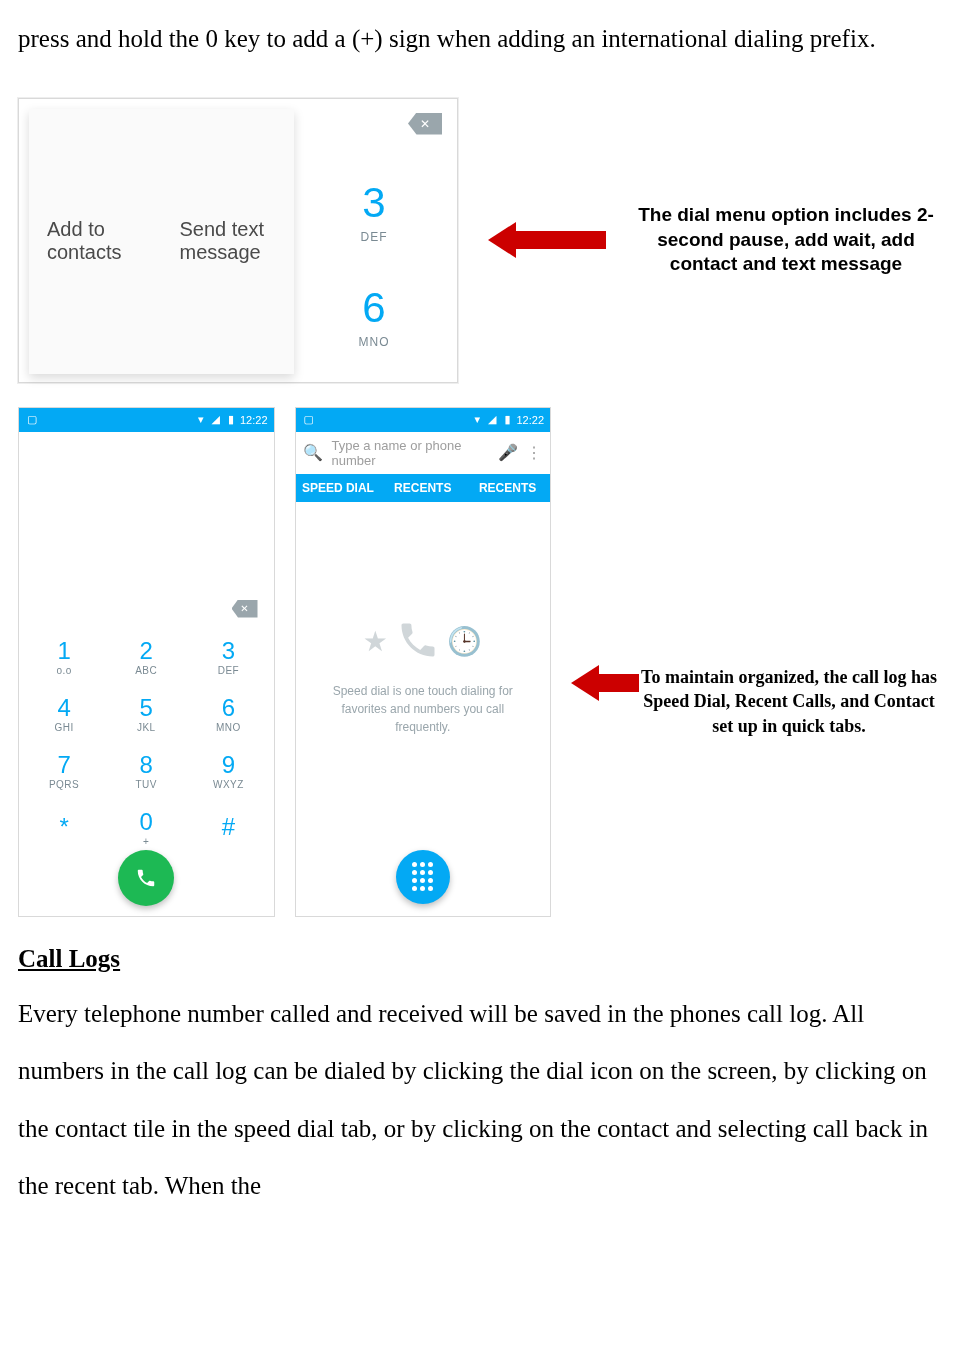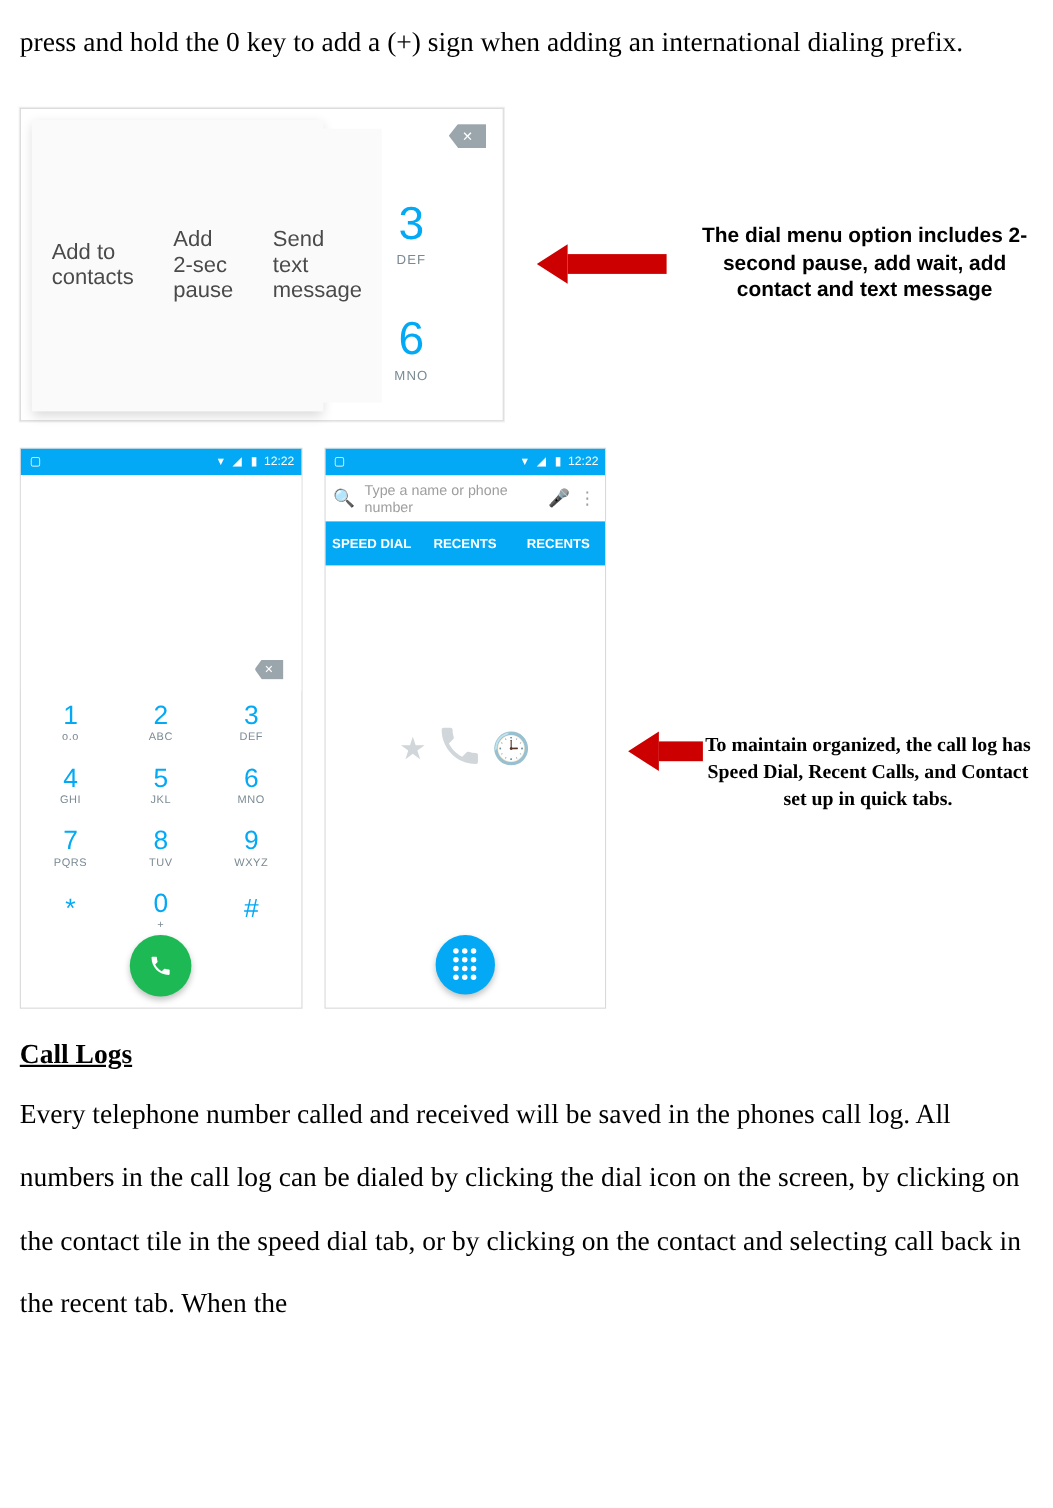--- a/index.html
+++ b/index.html
@@ -166,21 +166,21 @@
     height:42px;
     display:flex; align-items:center;
     padding:0 8px;
     gap:8px;
     font-family:Arial,sans-serif;
     color:#9e9e9e;
   }
   .search-row .sicon { color:#9e9e9e; }
   .search-row .stext { flex:1; font-size:13px; color:#9e9e9e; }
   .tabs {
-    height:40px; background:#03a9f4;
+    height:28px; background:#03a9f4;
     display:flex; color:#fff;
     font-family:Arial,sans-serif;
     font-size:12px; font-weight:bold;
   }
   .tabs .tab { flex:1; display:flex; align-items:center; justify-content:center; }
   .speed-body {
     height:350px;
     display:flex; flex-direction:column;
     align-items:center; justify-content:center;
     text-align:center;
@@ -226,21 +226,20 @@
 </style>
 </head>
 <body>
 
 <p class="body-text">press and hold the 0 key to add a (+) sign when adding an international dialing prefix.</p>
 
 <div class="fig1">
   <div class="dialmenu-shot">
     <div class="popup-menu">
       <div class="item">Add to contacts</div>
-      <div class="item">Add 2-sec pause</div>
       <div class="item">Send text message</div>
     </div>
     <div class="dialright">
       <div class="backspace">✕</div>
       <div class="numcell" style="top:70px">
         <span class="big">3</span>
         <span class="sub">DEF</span>
       </div>
       <div class="numcell" style="top:175px">
         <span class="big">6</span>
@@ -351,20 +350,21 @@
     <div class="speed-body">
       <div class="speed-icons">
         <span class="star">★</span>
         <span class="phonebig">
           <svg width="44" height="44" viewBox="0 0 24 24">
               <path d="M6.6 10.8c1.4 2.8 3.8 5.2 6.6 6.6l2.2-2.2c.3-.3.7-.4 1-.2 1.1.4 2.3.6 3.6.6.6 0 1 .4 1 1V20c0 .6-.4 1-1 1C10.6 21 3 13.4 3 4c0-.6.4-1 1-1h3.4c.6 0 1 .4 1 1 0 1.3.2 2.5.6 3.6.1.3 0 .7-.2 1l-2.2 2.2z"></path>
             </svg>
         </span>
         <span class="clock">🕒</span>
       </div>
+      <div class="speed-msg">Speed dial is one touch dialing for favorites and numbers you call frequently.</div>
     </div>
     <div class="fab">
       <div class="dots">
         <span></span>
           <span></span>
           <span></span>
         <span></span>
           <span></span>
           <span></span>
         <span></span>

